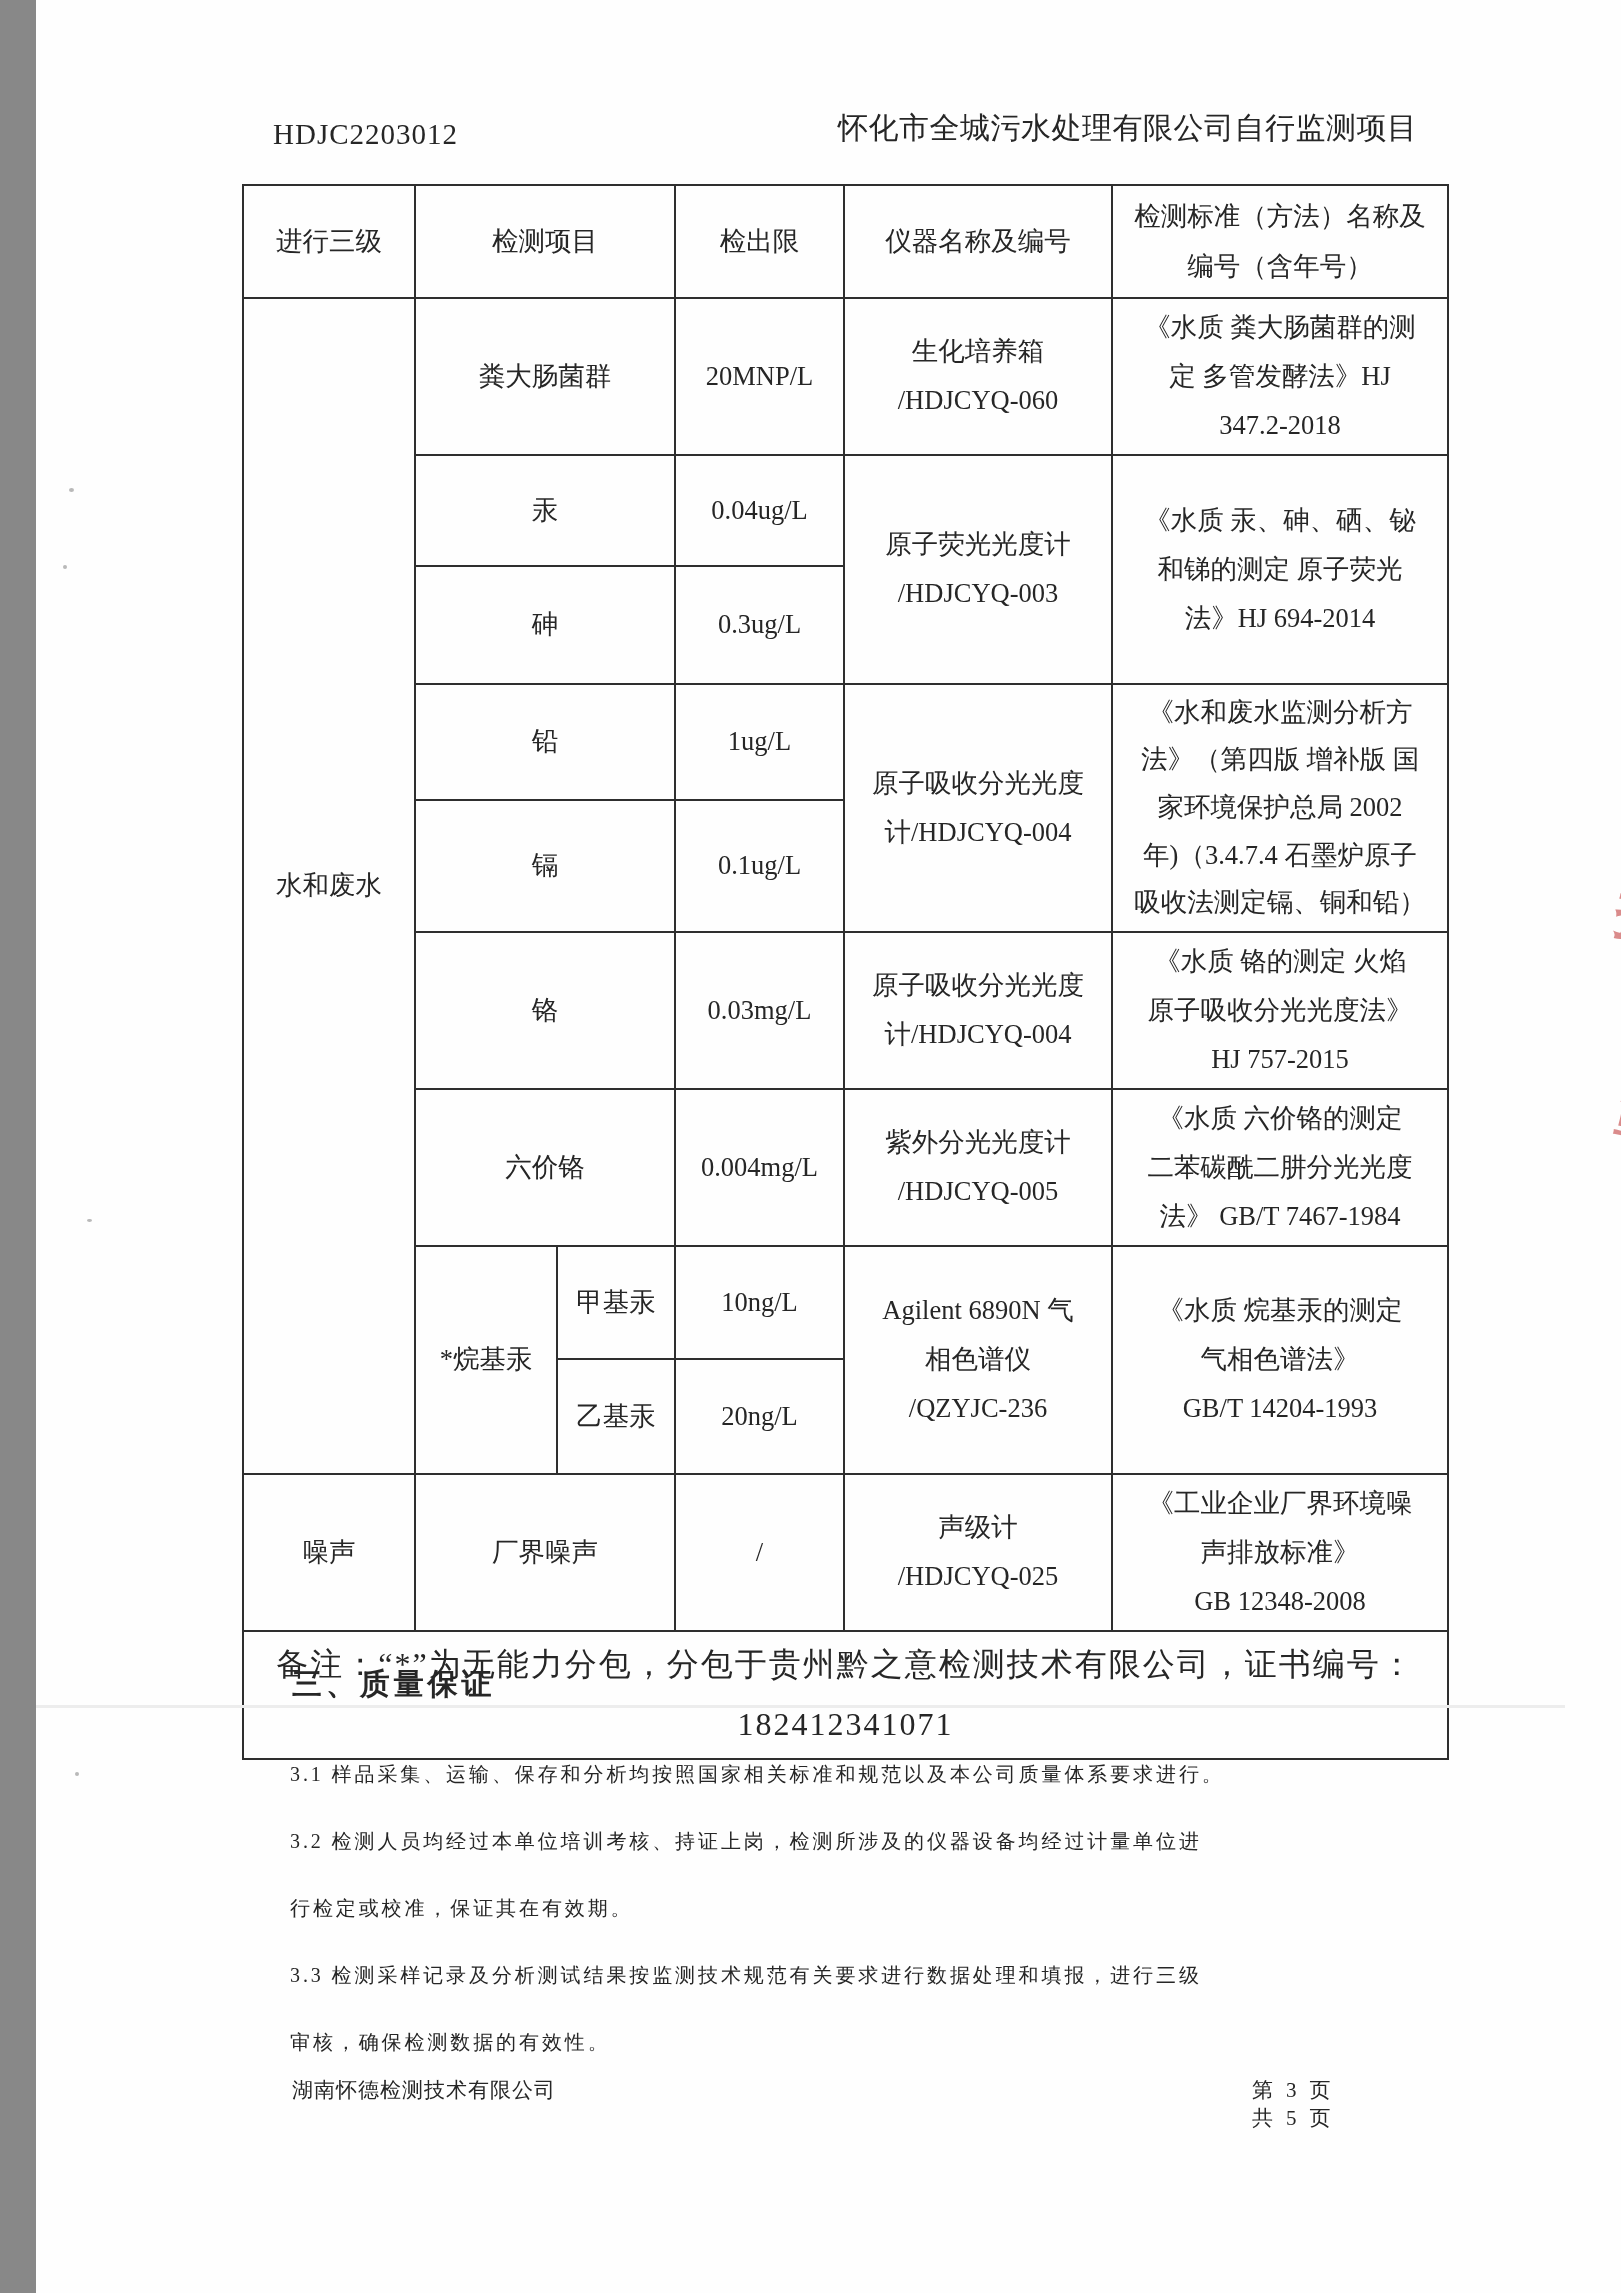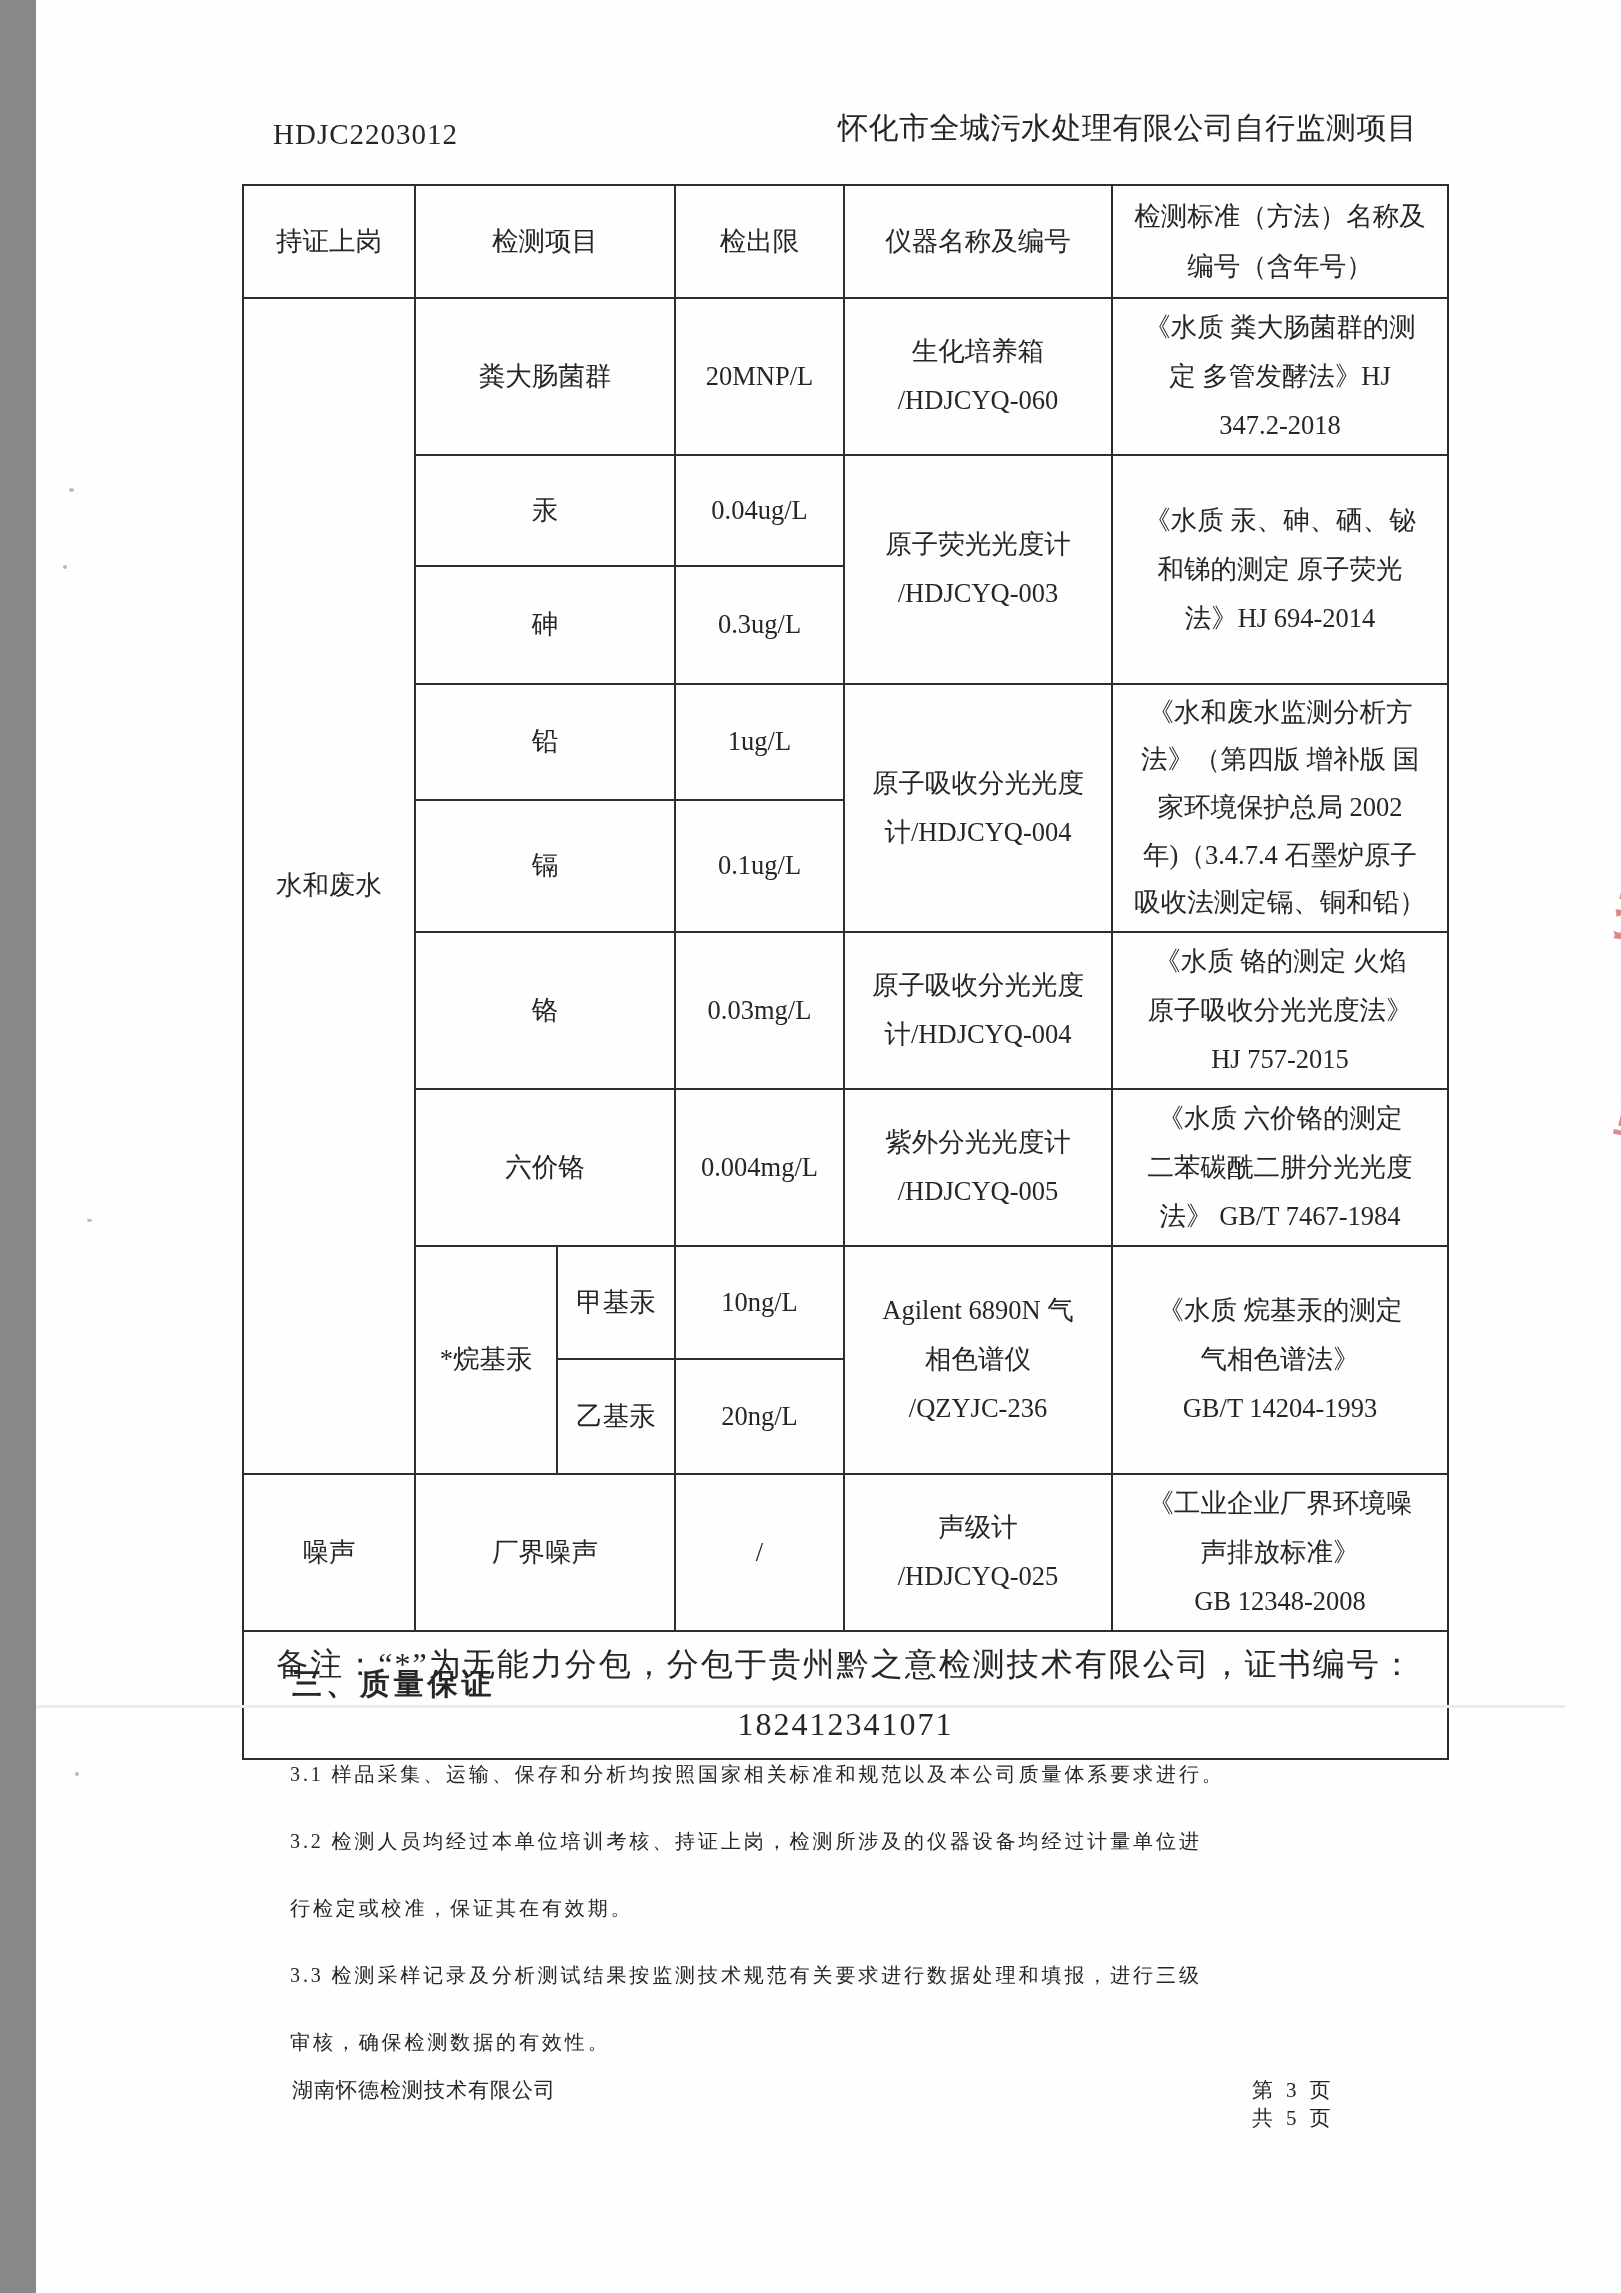--- a/index.html
+++ b/index.html
@@ -80,21 +80,21 @@
     <colgroup>
       <col style="width:172px">
         <col style="width:142px">
         <col style="width:118px">
       <col style="width:169px">
         <col style="width:268px">
         <col style="width:336px">
     </colgroup>
     <tbody>
       <tr style="height:113px">
-        <td>持证上岗</td>
+        <td>进行三级</td>
         <td colspan="2">检测项目</td>
         <td>检出限</td>
         <td>仪器名称及编号</td>
         <td>检测标准（方法）名称及
 编号（含年号）</td>
       </tr>
 
       <tr style="height:147px">
         <td rowspan="9">水和废水</td>
         <td colspan="2">粪大肠菌群</td>

